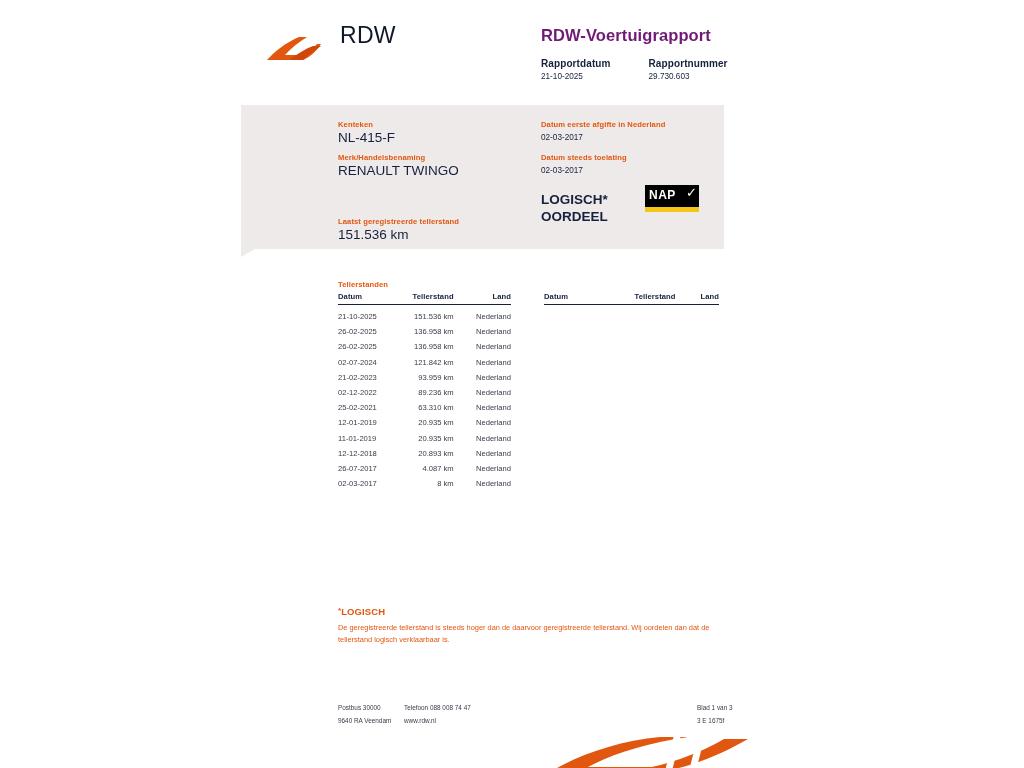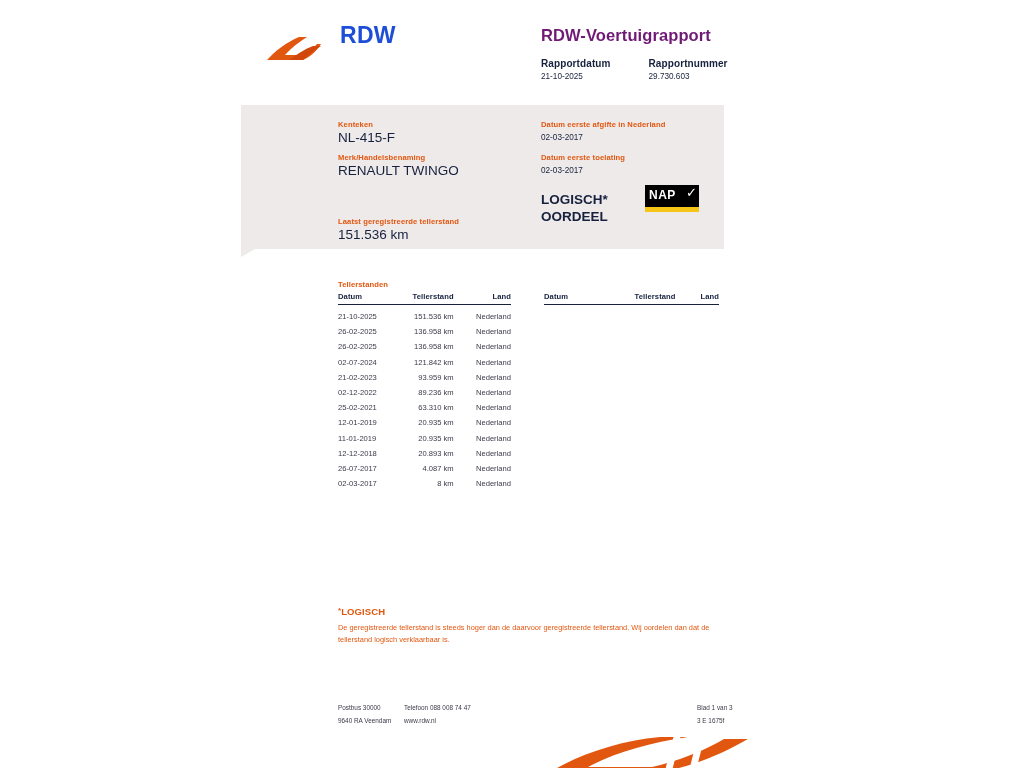--- a/index.html
+++ b/index.html
@@ -33,23 +33,23 @@
   .rdw-mark {
     position: absolute;
     left: 0; top: 12px;
     width: 62px; height: 30px;
   }
   .rdw-word {
     position: absolute;
     left: 75px;
     top: 0px;
     font-size: 23px;
-    font-weight: bold;
+    font-weight: normal;
     letter-spacing: 0.3px;
-    color: #1d4ed8;
+    color: #0f172a;
   }
   .report-title {
     position: absolute;
     left: 541px;
     top: 26px;
     font-size: 16.5px;
     font-weight: bold;
     color: #701a75;
     letter-spacing: 0.1px;
   }
@@ -277,21 +277,21 @@
 
     <div class="fld-label" style="left:97px; top:48px;">Merk/Handelsbenaming</div>
     <div class="fld-value" style="left:97px; top:58px;">RENAULT TWINGO</div>
 
     <div class="fld-label" style="left:97px; top:112px;">Laatst geregistreerde tellerstand</div>
     <div class="fld-value" style="left:97px; top:122px;">151.536 km</div>
 
     <div class="fld-label" style="left:300px; top:15px;">Datum eerste afgifte in Nederland</div>
     <div class="fld-value-sm" style="left:300px; top:28px;">02-03-2017</div>
 
-    <div class="fld-label" style="left:300px; top:48px;">Datum eerste toelating</div>
+    <div class="fld-label" style="left:300px; top:48px;">Datum steeds toelating</div>
     <div class="fld-value-sm" style="left:300px; top:61px;">02-03-2017</div>
   </div>
   <div class="panel-notch"></div>
 
   <div class="verdict">
     <span>LOGISCH*</span><br>
     <span>OORDEEL</span>
   </div>
 
   <div class="nap-badge">

